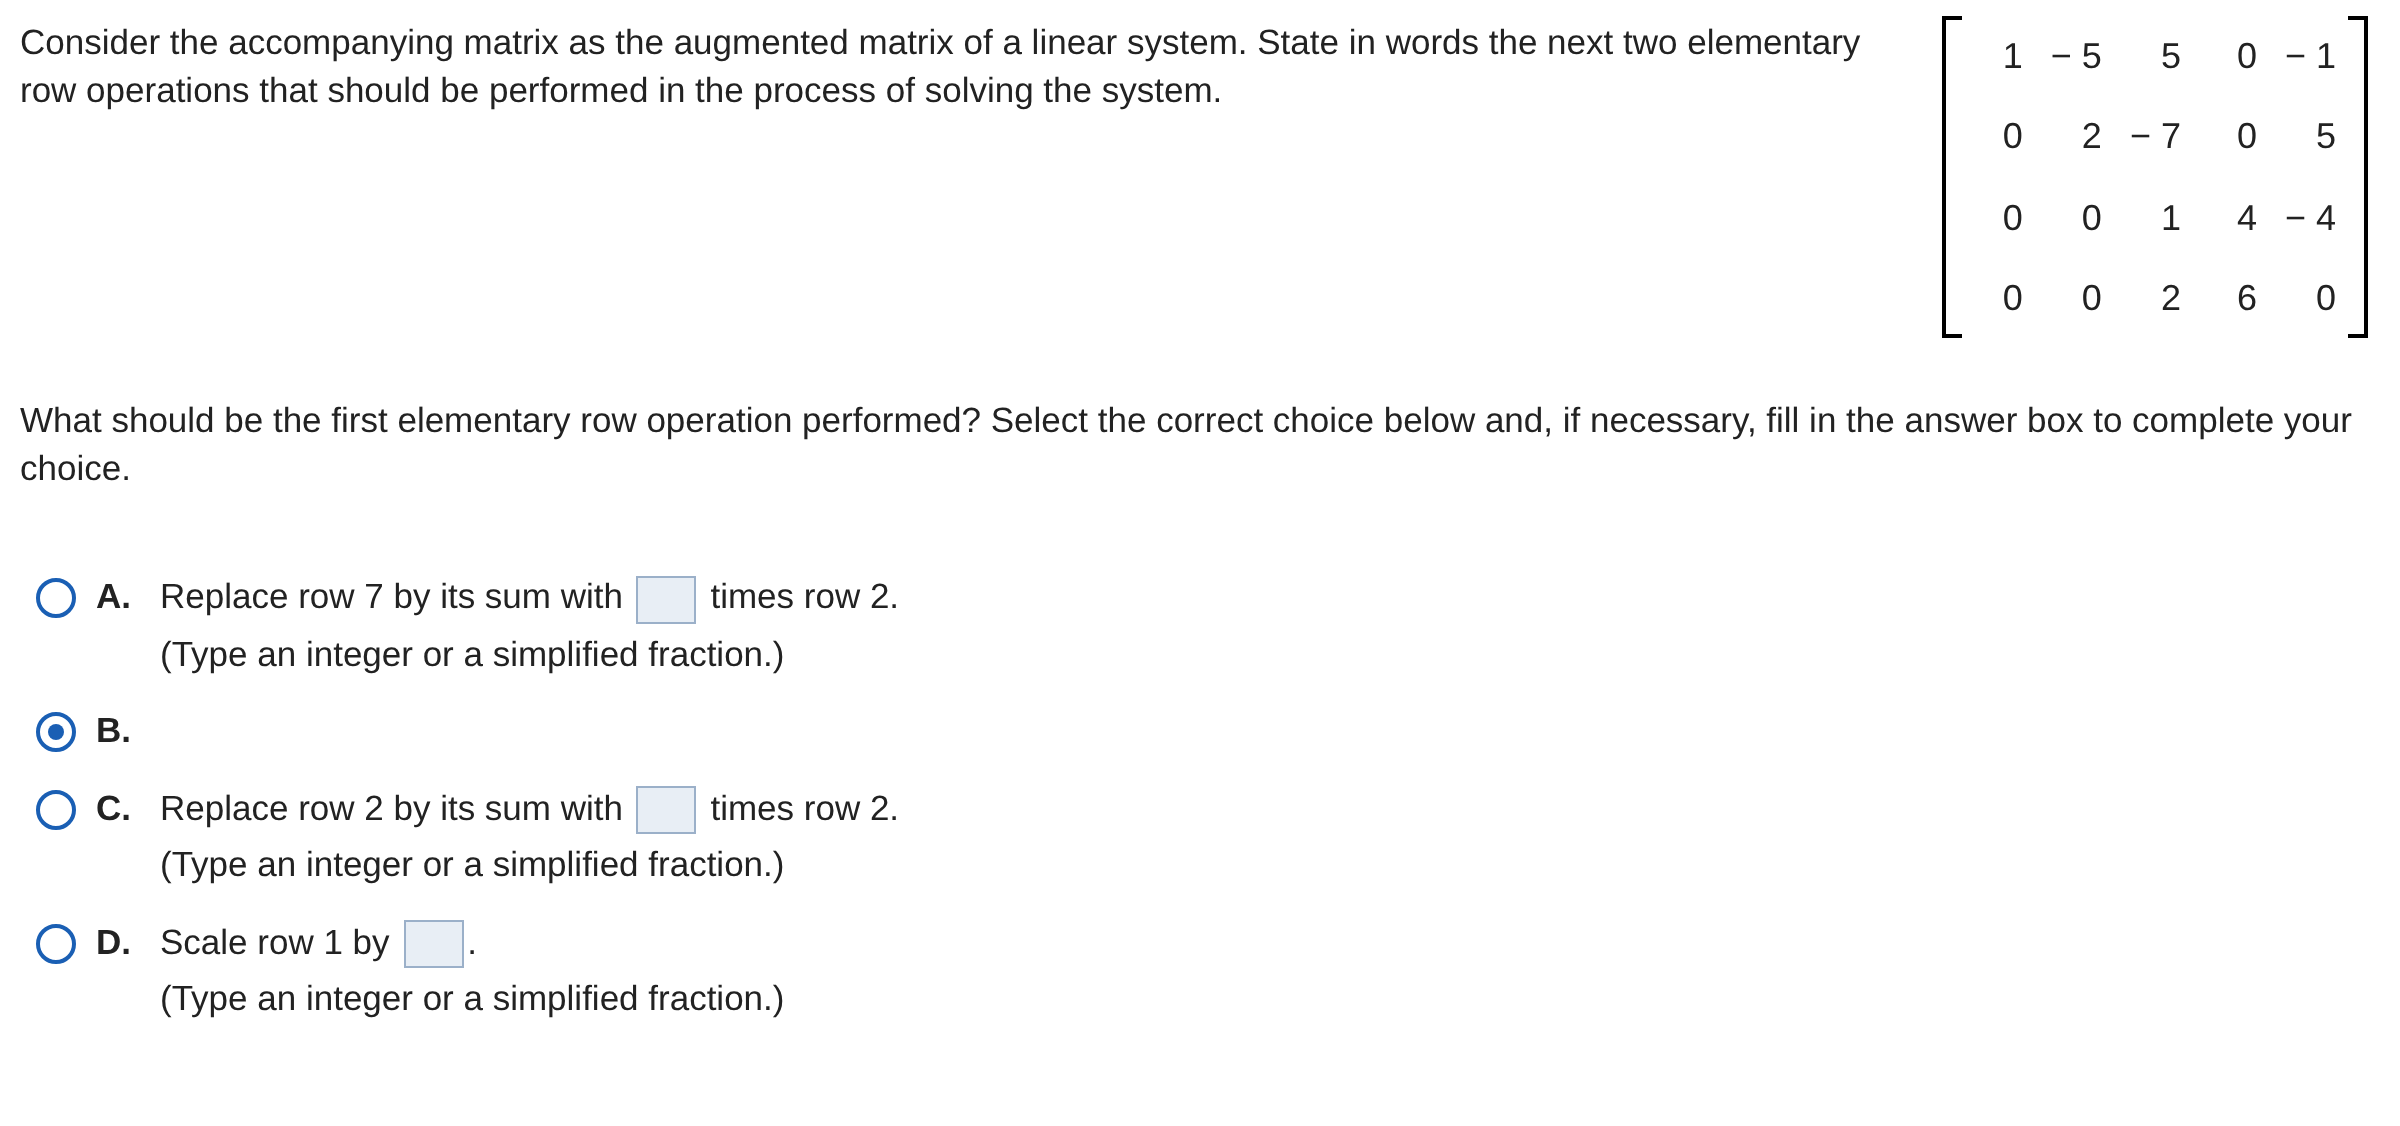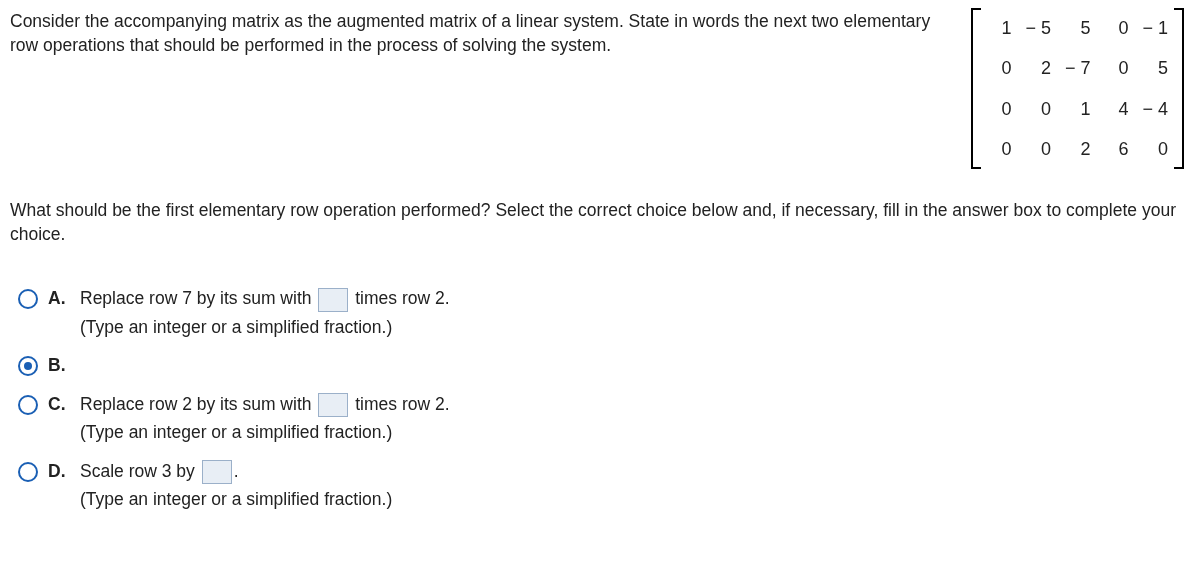--- a/index.html
+++ b/index.html
@@ -162,18 +162,18 @@
     <div class="choice-body">
       <span>Replace row 2 by its sum with </span><span class="fill-box"></span><span> times row 2.</span>
       <span class="hint">(Type an integer or a simplified fraction.)</span>
     </div>
   </div>
 
   <div class="choice">
     <div class="radio"></div>
     <div class="choice-letter">D.</div>
     <div class="choice-body">
-      <span>Scale row 3 by </span><span class="fill-box"></span><span>.</span>
+      <span>Scale row 1 by </span><span class="fill-box"></span><span>.</span>
       <span class="hint">(Type an integer or a simplified fraction.)</span>
     </div>
   </div>
 
 </div>
 
 </body></html>

